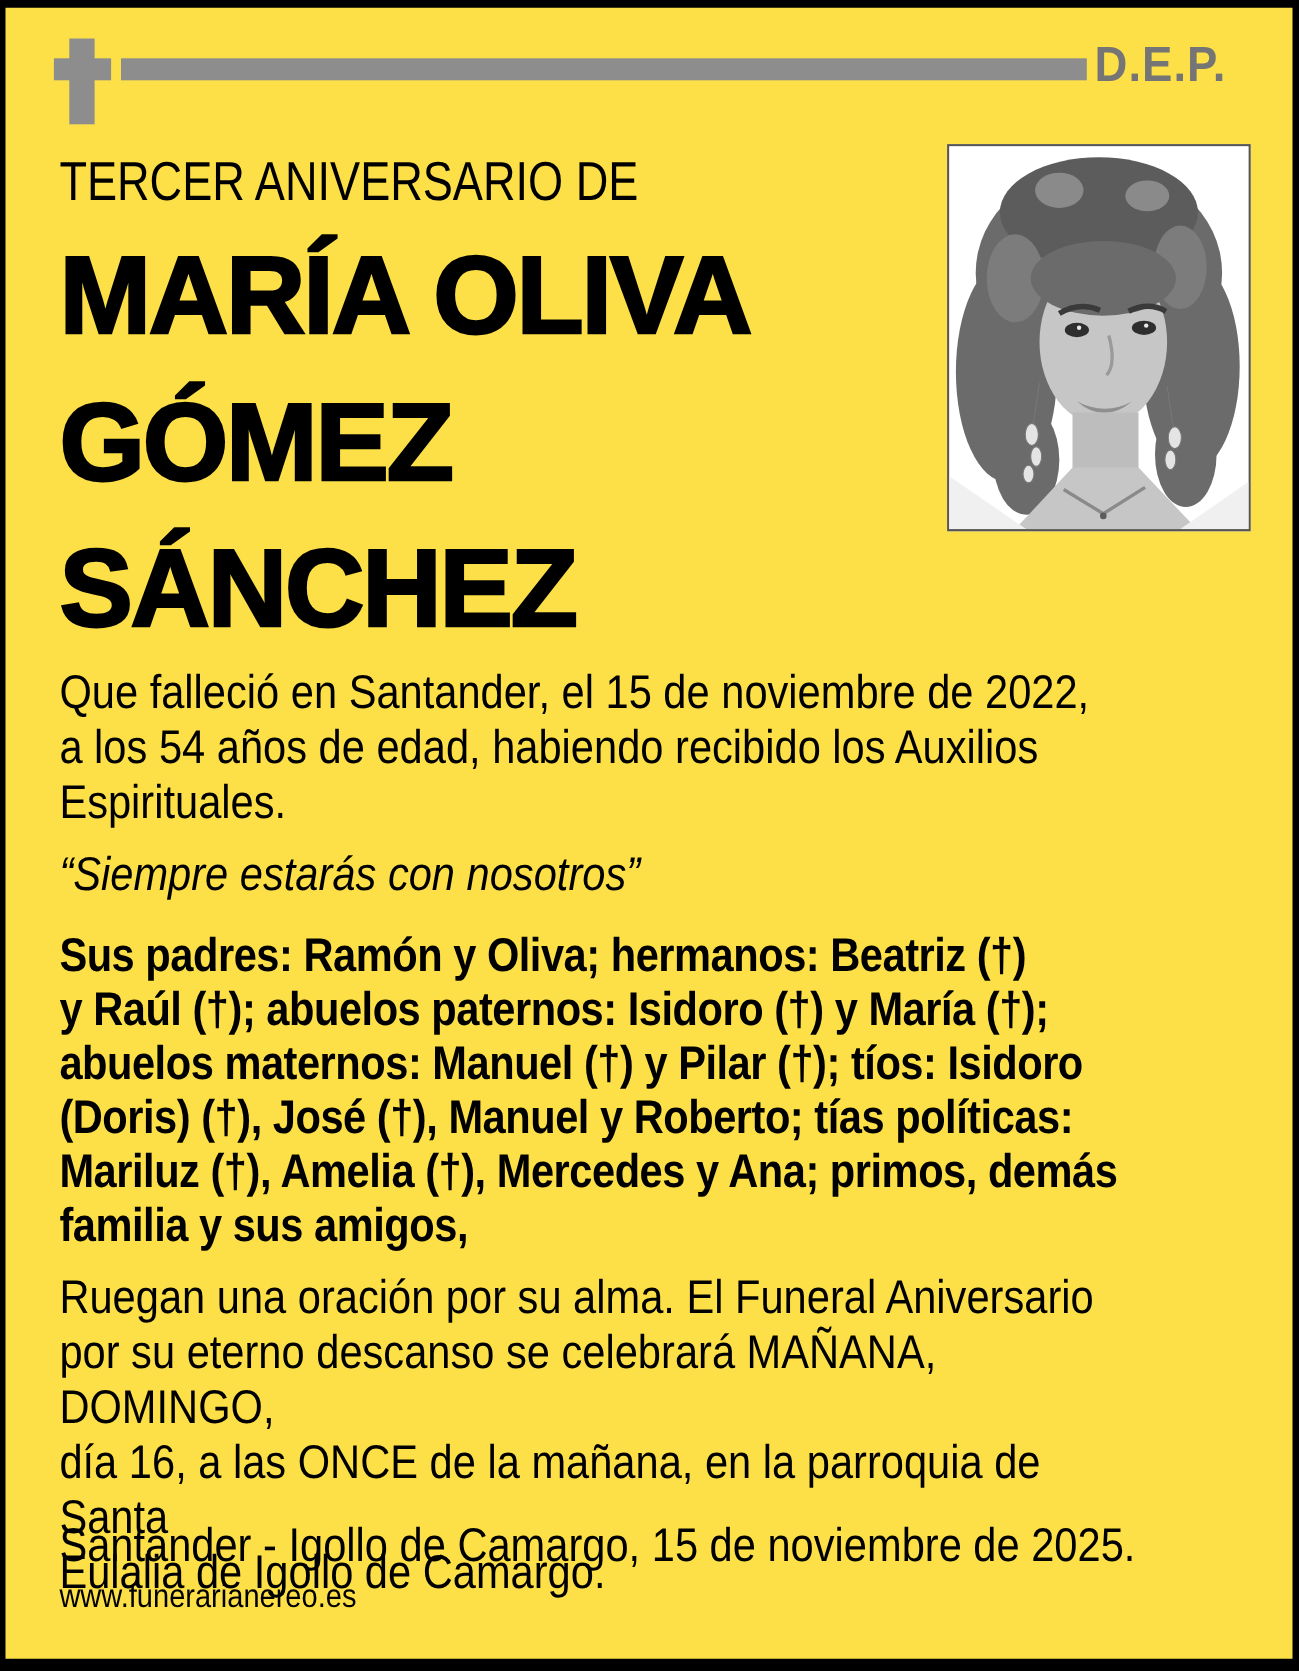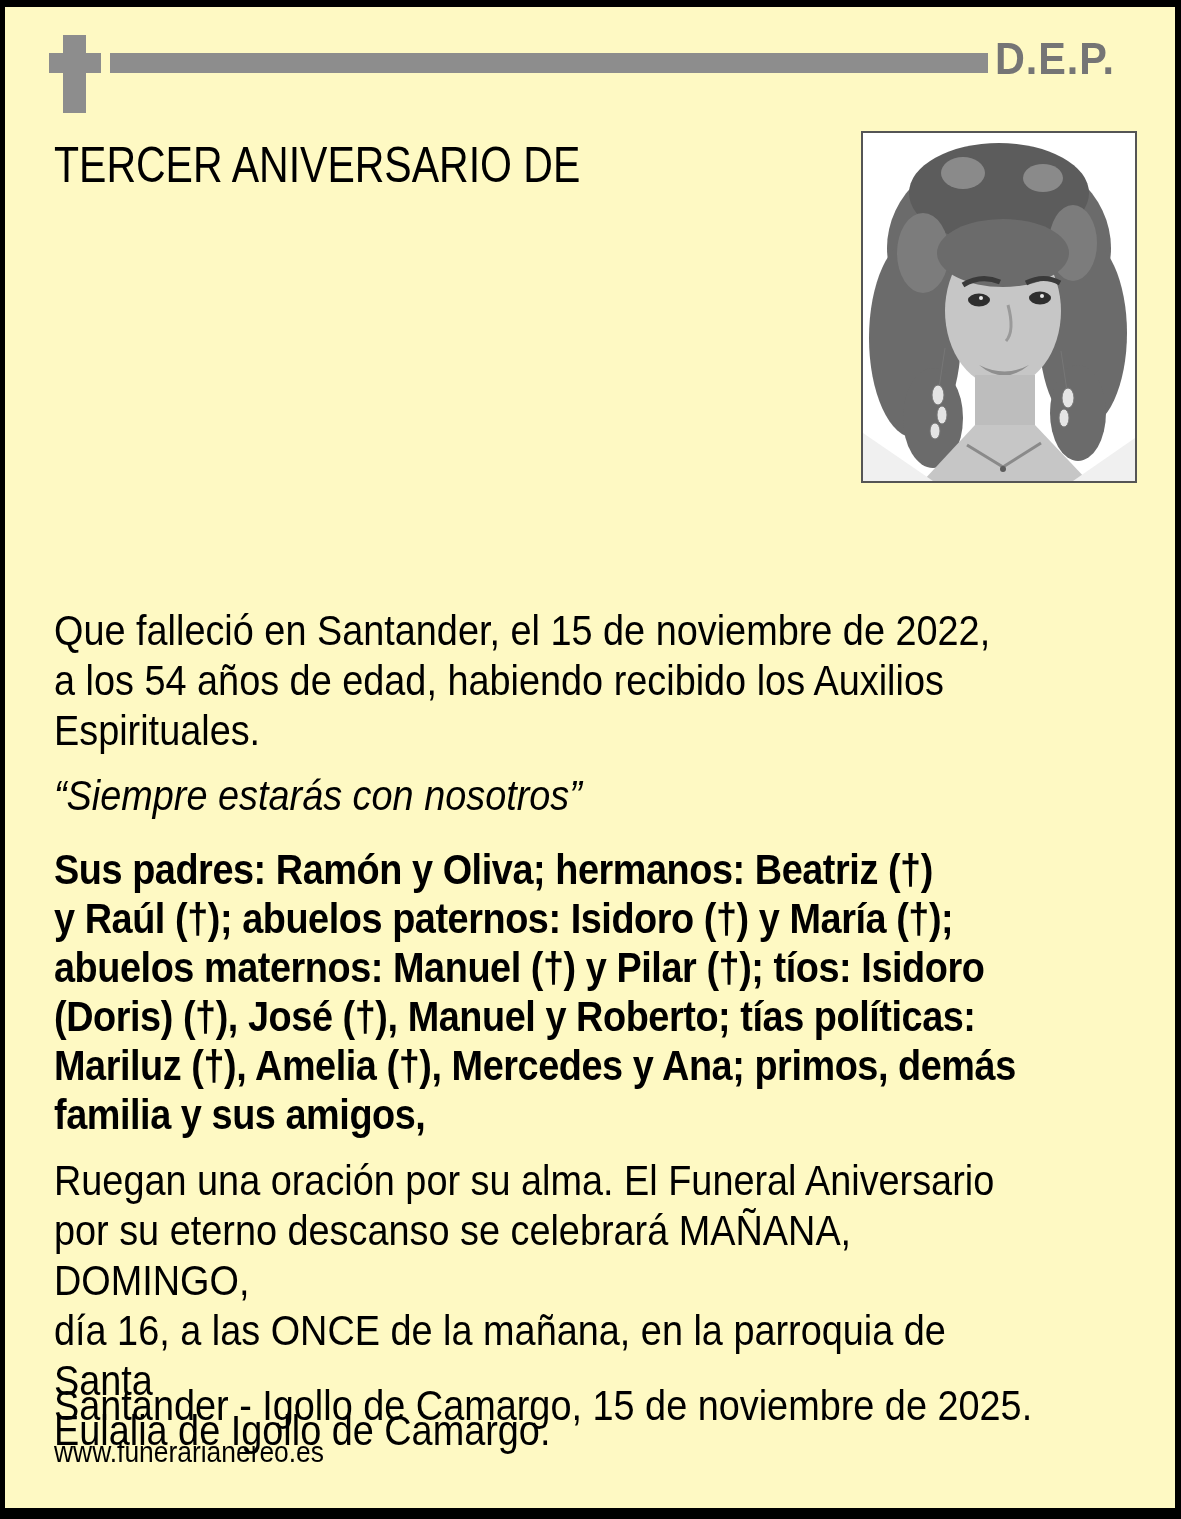--- a/index.html
+++ b/index.html
@@ -2,21 +2,21 @@
 <html><head>
 <meta charset="utf-8">
 <style>
   html,body{margin:0;padding:0;background:#ffffff;}
   .page{
     position:relative;
     width:1181px;height:1519px;
     box-sizing:border-box;
     border-style:solid;border-color:#000;
     border-width:7px 6px 11px 5px;
-    background:#fef9c3;
+    background:#fde047;
     color:#000;
     font-family:"Liberation Sans", sans-serif;
     overflow:hidden;
   }
   .abs{position:absolute;}
   .cond{transform:scaleX(0.88);transform-origin:left top;white-space:pre-line;}
   
   .cross-v{left:58px;top:28px;width:23px;height:78px;background:#8d8d8d;}
   .cross-h{left:44px;top:46px;width:52px;height:20px;background:#8d8d8d;}
   .divider-bar{left:105px;top:46px;width:878px;height:20px;background:#8d8d8d;}
@@ -59,20 +59,23 @@
 <body>
 
 <div class="page">
 
   <div class="abs cross-v"></div>
   <div class="abs cross-h"></div>
   <div class="abs divider-bar"></div>
   <div class="abs dep">D.E.P.</div>
 
   <div class="abs anniversary">TERCER ANIVERSARIO DE</div>
+  <div class="abs deceased-name">MARÍA OLIVA
+GÓMEZ
+SÁNCHEZ</div>
 
   <div class="abs photo-frame">
     <svg viewBox="0 0 272 348" xmlns="http://www.w3.org/2000/svg">
       <rect x="0" y="0" width="272" height="348" fill="#ffffff"></rect>
 
       <g fill="#6b6b6b">
         <ellipse cx="136" cy="115" rx="112" ry="98"></ellipse>
         <ellipse cx="52" cy="205" rx="46" ry="100"></ellipse>
         <ellipse cx="220" cy="200" rx="44" ry="95"></ellipse>
         <ellipse cx="70" cy="285" rx="30" ry="50"></ellipse>

